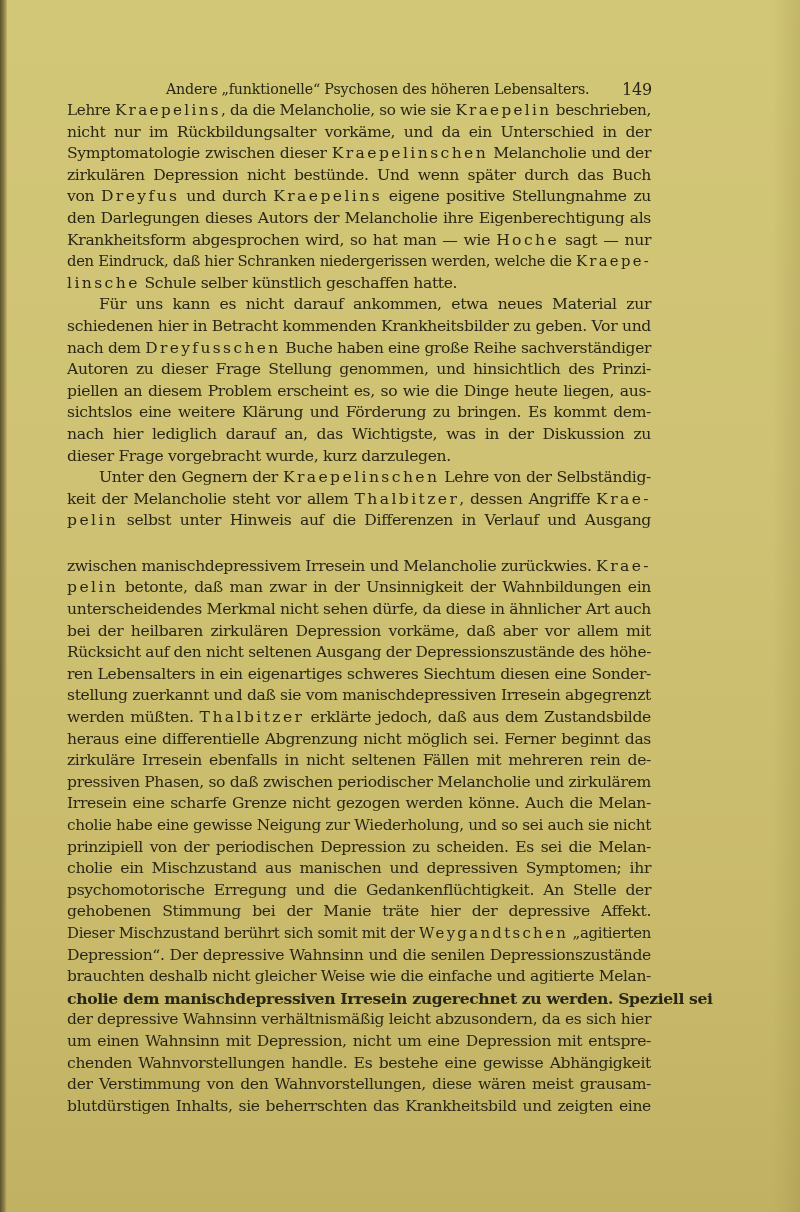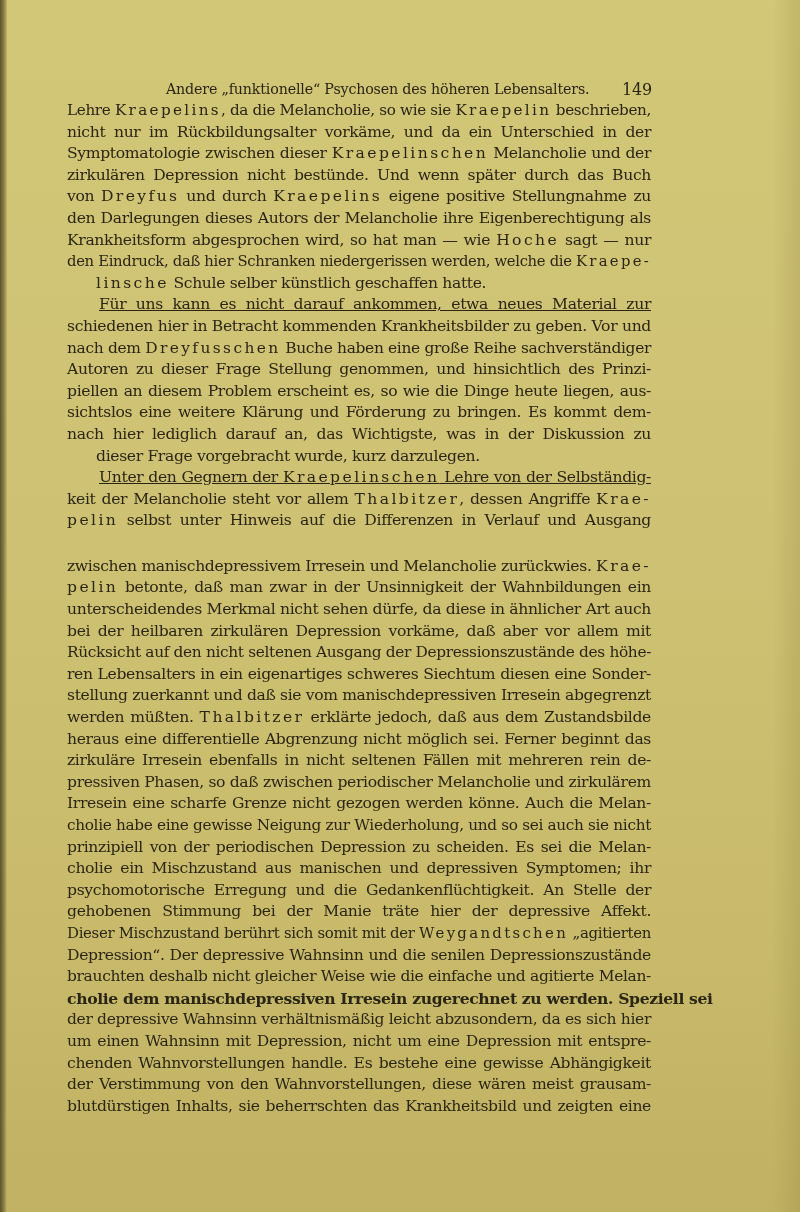--- a/index.html
+++ b/index.html
@@ -26,22 +26,22 @@
   .header .pageno { position: absolute; right: 8px; top: 0; font-size: 16px; }
   .text-block {
     position: absolute; top: 100px; left: 67px; width: 584px;
   }
   .line {
     height: 21.6px; line-height: 21.6px; font-size: 15.6px;
     white-space: nowrap; text-align: justify; text-align-last: justify;
     letter-spacing: -0.35px;
     transform-origin: left;
   }
-  .line.last { text-align-last: left; margin-left: 29px; }
-  .line.indent { padding-left: 32px; text-decoration: underline; }
+  .line.last { text-align-last: left; }
+  .line.indent { padding-left: 32px; }
   .sp { letter-spacing: 2.4px; }
 </style>
 </head>
 <body>
 
 <div class="left-edge"></div>
 <div class="right-edge"></div>
 
 <div class="header">
   <span class="title">Andere „funktionelle“ Psychosen des höheren Lebensalters.</span>

